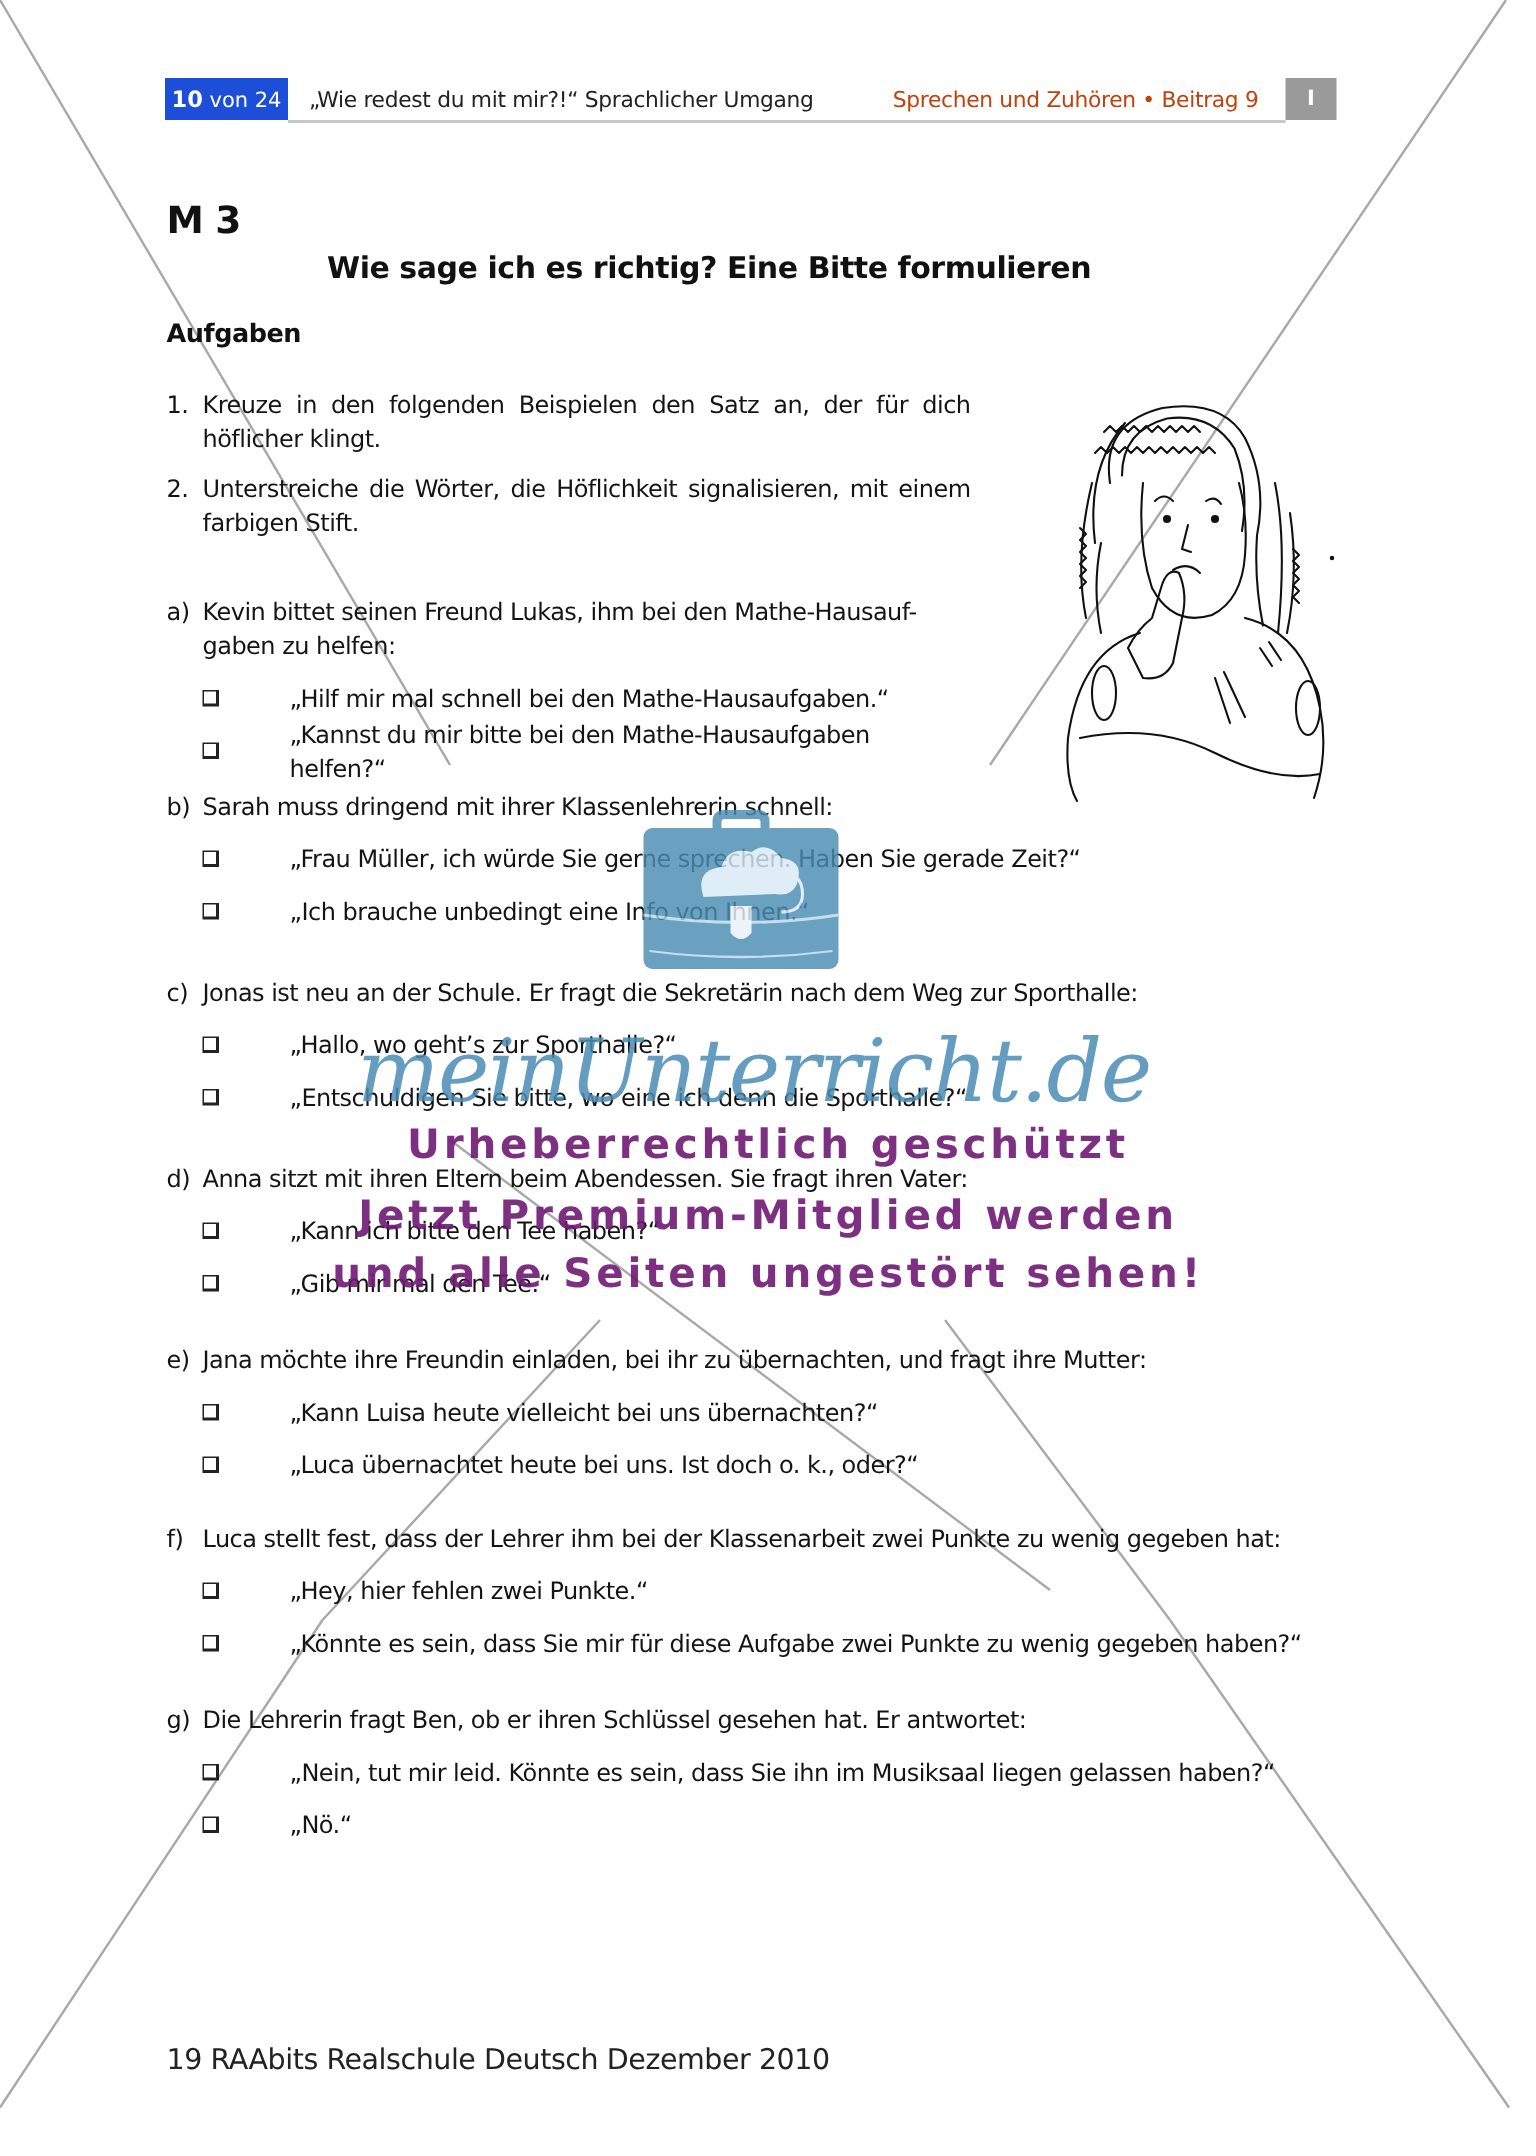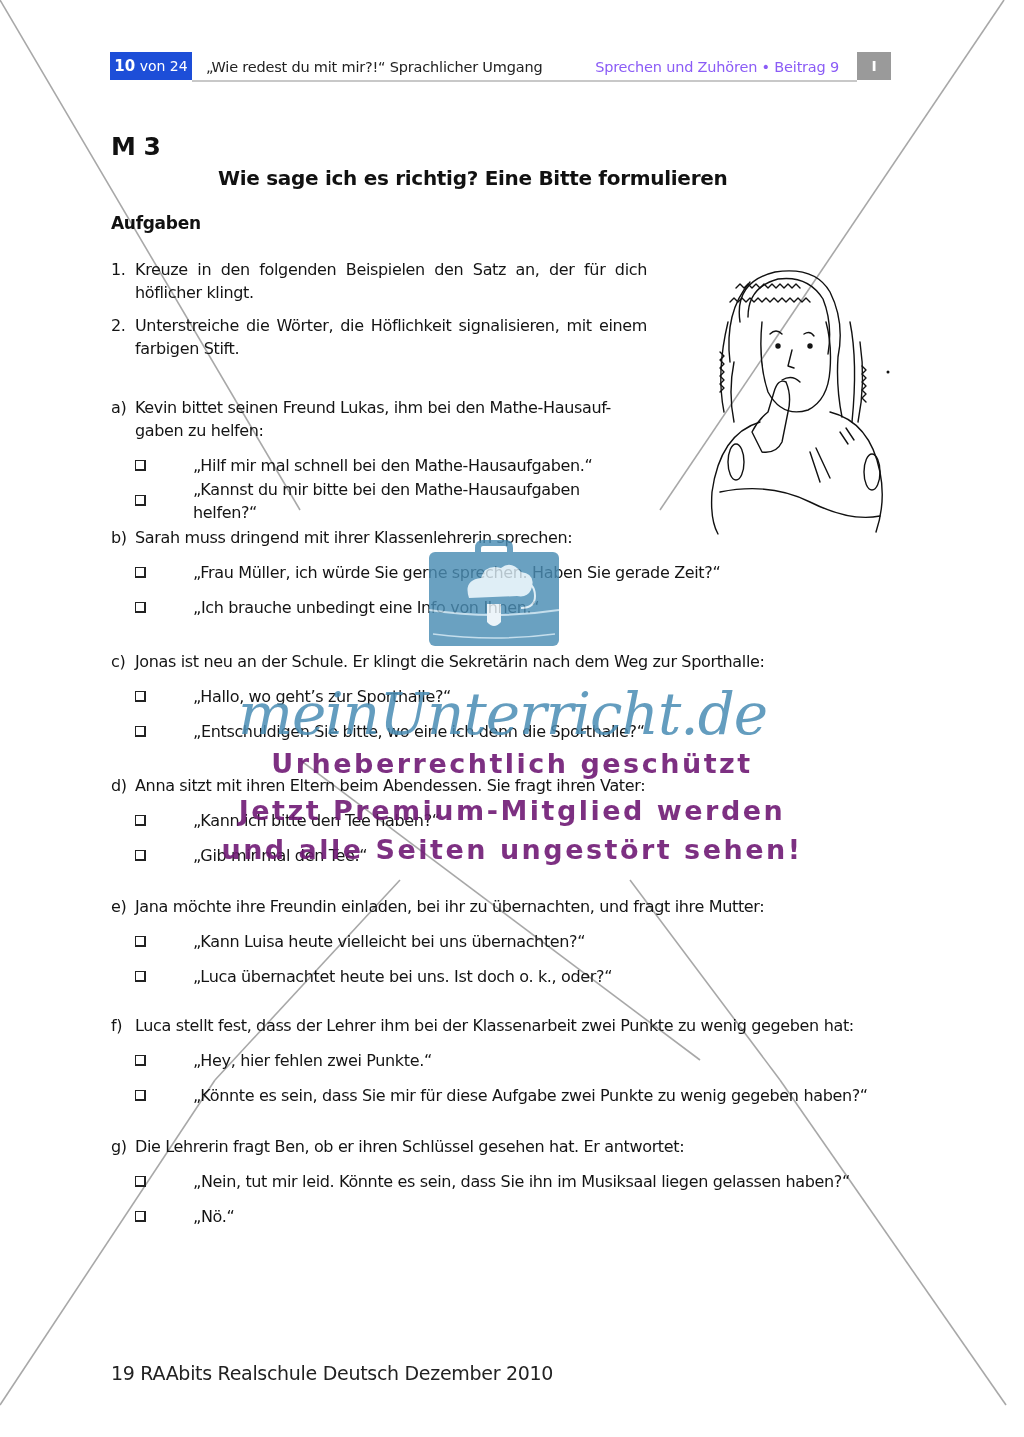--- a/index.html
+++ b/index.html
@@ -9,21 +9,21 @@
 
   
   svg.xlines { position: absolute; left: 0; top: 0; width: 1024px; height: 1437px; z-index: 1; pointer-events: none; }
 
   
   .header { position: absolute; left: 110px; top: 52px; width: 781px; height: 28px; z-index: 3; }
   .header .pagebox { position: absolute; left: 0; top: 0; width: 82px; height: 28px; background: #1d4ed8; color: #fff;
                      font-size: 14px; line-height: 28px; text-align: center; }
   .header .pagebox b { font-weight: bold; font-size: 15px; }
   .header .title { position: absolute; left: 96px; top: 0; line-height: 30px; font-size: 14.5px; color: #222; letter-spacing: -0.2px; }
-  .header .right { position: absolute; right: 52px; top: 0; line-height: 30px; font-size: 14.5px; color: #8b5cf6; letter-spacing: -0.2px; }
+  .header .right { position: absolute; right: 52px; top: 0; line-height: 30px; font-size: 14.5px; color: #c2410c; letter-spacing: -0.2px; }
   .header .markbox { position: absolute; right: 0; top: 0; width: 34px; height: 28px; background: #9a9a9a; color: #fff;
                      font-size: 14px; font-weight: bold; line-height: 28px; text-align: center; }
   .header .rule { position: absolute; left: 82px; right: 34px; bottom: -2px; height: 2px; background: #c8c8c8; }
 
   .m3 { position: absolute; left: 111px; top: 132px; font-size: 25px; font-weight: bold; z-index: 3; letter-spacing: -0.5px; }
   .main-title { position: absolute; left: 218px; top: 166px; font-size: 20px; font-weight: bold; z-index: 3; letter-spacing: -0.3px; }
   .aufgaben { position: absolute; left: 111px; top: 213px; font-size: 17px; font-weight: bold; z-index: 3; letter-spacing: -0.3px; }
 
   .body-text { font-size: 16px; line-height: 23px; color: #141414; letter-spacing: -0.35px; }
 
@@ -138,36 +138,36 @@
     </div>
     <div class="option">
       <span class="checkbox"></span>
       <span>„Kannst du mir bitte bei den Mathe-Hausaufgaben helfen?“</span>
     </div>
   </div>
 
   <div class="exercise body-text" style="top:526px; width:780px;">
     <div class="prompt">
       <span class="letter">b)</span>
-      <span class="ptext">Sarah muss dringend mit ihrer Klassenlehrerin sprechen:</span>
+      <span class="ptext">Sarah muss dringend mit ihrer Klassenlehrerin schnell:</span>
     </div>
     <div class="option">
       <span class="checkbox"></span>
       <span>„Frau Müller, ich würde Sie gerne sprechen. Haben Sie gerade Zeit?“</span>
     </div>
     <div class="option">
       <span class="checkbox"></span>
       <span>„Ich brauche unbedingt eine Info von Ihnen.“</span>
     </div>
   </div>
 
   <div class="exercise body-text" style="top:650px; width:790px;">
     <div class="prompt">
       <span class="letter">c)</span>
-      <span class="ptext">Jonas ist neu an der Schule. Er klingt die Sekretärin nach dem Weg zur Sporthalle:</span>
+      <span class="ptext">Jonas ist neu an der Schule. Er fragt die Sekretärin nach dem Weg zur Sporthalle:</span>
     </div>
     <div class="option">
       <span class="checkbox"></span>
       <span>„Hallo, wo geht’s zur Sporthalle?“</span>
     </div>
     <div class="option">
       <span class="checkbox"></span>
       <span>„Entschuldigen Sie bitte, wo eine ich denn die Sporthalle?“</span>
     </div>
   </div>

